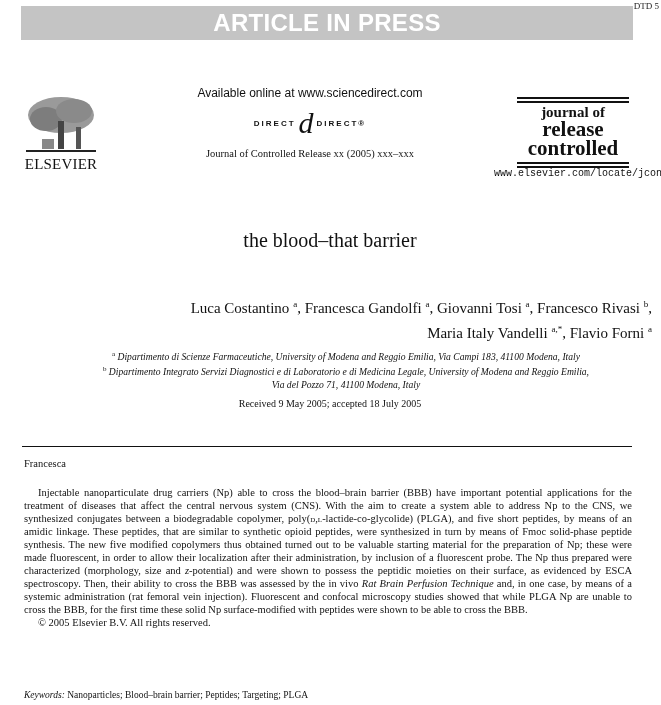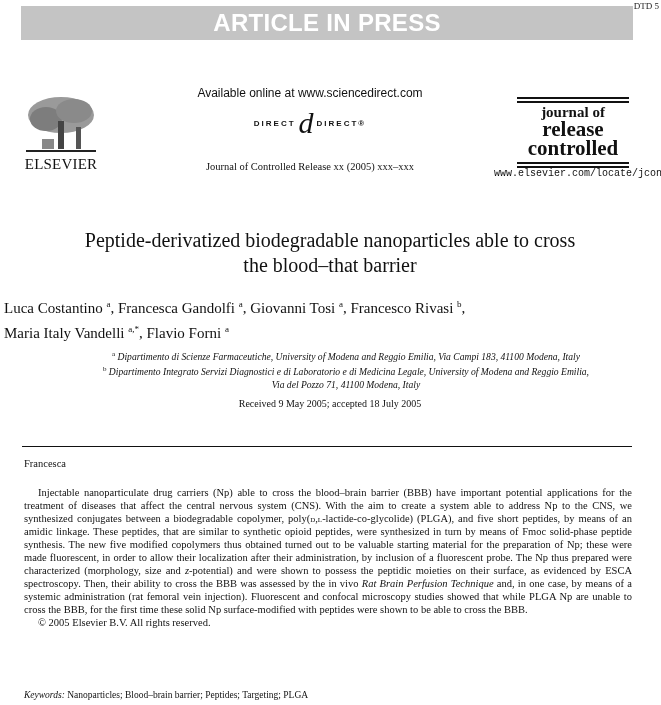--- a/index.html
+++ b/index.html
@@ -10,30 +10,30 @@
 
     .elsevier { position: absolute; left: 22px; top: 93px; width: 78px; text-align: center; }
     .elsevier svg { display: block; margin: 0 auto; }
     .elsevier-name { font-size: 15px; letter-spacing: 0.2px; margin-top: 1px; }
 
     .sd-block { position: absolute; left: 180px; top: 86px; width: 260px; text-align: center; }
     .sd-available { font-family: "Liberation Sans", "DejaVu Sans", sans-serif; font-size: 12px; color: #111; }
     .sd-logo { display: flex; align-items: center; justify-content: center; margin-top: 8px; height: 30px; }
     .sd-logo .word { font-family: "Liberation Sans", "DejaVu Sans", sans-serif; font-weight: bold; font-size: 8px; letter-spacing: 2px; }
     .sd-logo .at { font-family: "Liberation Serif", serif; font-size: 30px; font-style: italic; margin: 0 3px; line-height: 1; }
-    .sd-citation { font-size: 10.5px; margin-top: 23px; }
+    .sd-citation { font-size: 10.5px; margin-top: 10px; }
 
     .journal-logo { position: absolute; left: 513px; top: 95px; width: 120px; text-align: center; }
     .jl-rule { border-top: 2px solid #111; margin: 2px 4px; }
     .jl-of { font-size: 15px; font-weight: bold; line-height: 15px; }
     .jl-big { font-size: 21px; font-weight: bold; line-height: 19px; }
     .journal-url { position: absolute; left: 494px; top: 168px; font-size: 10px; font-family: Liberation Mono, monospace; }
 
     .title { position: absolute; left: 20px; top: 228px; width: 620px; text-align: center; font-size: 20px; line-height: 25px; }
-    .authors { position: absolute; left: 4px; top: 294px; width: 620px; text-align: left; font-size: 15px; line-height: 21px; }
+    .authors { position: absolute; left: 32px; top: 294px; width: 620px; text-align: right; font-size: 15px; line-height: 21px; }
     .authors sup { font-size: 9px; }
     .affil { position: absolute; left: 36px; top: 348px; width: 620px; text-align: center; font-size: 9.6px; font-style: italic; line-height: 13px; }
     .affil sup { font-style: normal; font-size: 7px; }
     .received { position: absolute; left: 20px; top: 398px; width: 620px; text-align: center; font-size: 10px; }
 
     .divider { position: absolute; left: 22px; top: 446px; width: 610px; border-top: 1px solid #111; }
     .abstract-heading { position: absolute; left: 24px; top: 458px; font-size: 10.5px; }
     .abstract { position: absolute; left: 24px; top: 486px; width: 608px; font-size: 10.5px; line-height: 13px; text-align: justify; }
     .abstract p { margin: 0; text-indent: 14px; }
     .copyright { margin: 0; font-size: 10.5px; }
@@ -78,21 +78,20 @@
   <div class="jl-rule"></div>
   <div class="jl-of">journal of</div>
   <div class="jl-big">release</div>
   <div class="jl-big">controlled</div>
   <div class="jl-rule" style="margin-top:4px"></div>
   <div class="jl-rule"></div>
 </div>
 <div class="journal-url">www.elsevier.com/locate/jconrel</div>
 
 <div class="title">
-  <div>Peptide-derivatized biodegradable nanoparticles able to cross</div>
   <div>the blood–that barrier</div>
 </div>
 
 <div class="authors">
   <div>
     <span>Luca Costantino</span>&nbsp;<sup>a</sup>,
     <span>Francesca Gandolfi</span>&nbsp;<sup>a</sup>,
     <span>Giovanni Tosi</span>&nbsp;<sup>a</sup>,
     <span>Francesco Rivasi</span>&nbsp;<sup>b</sup>,
   </div>

